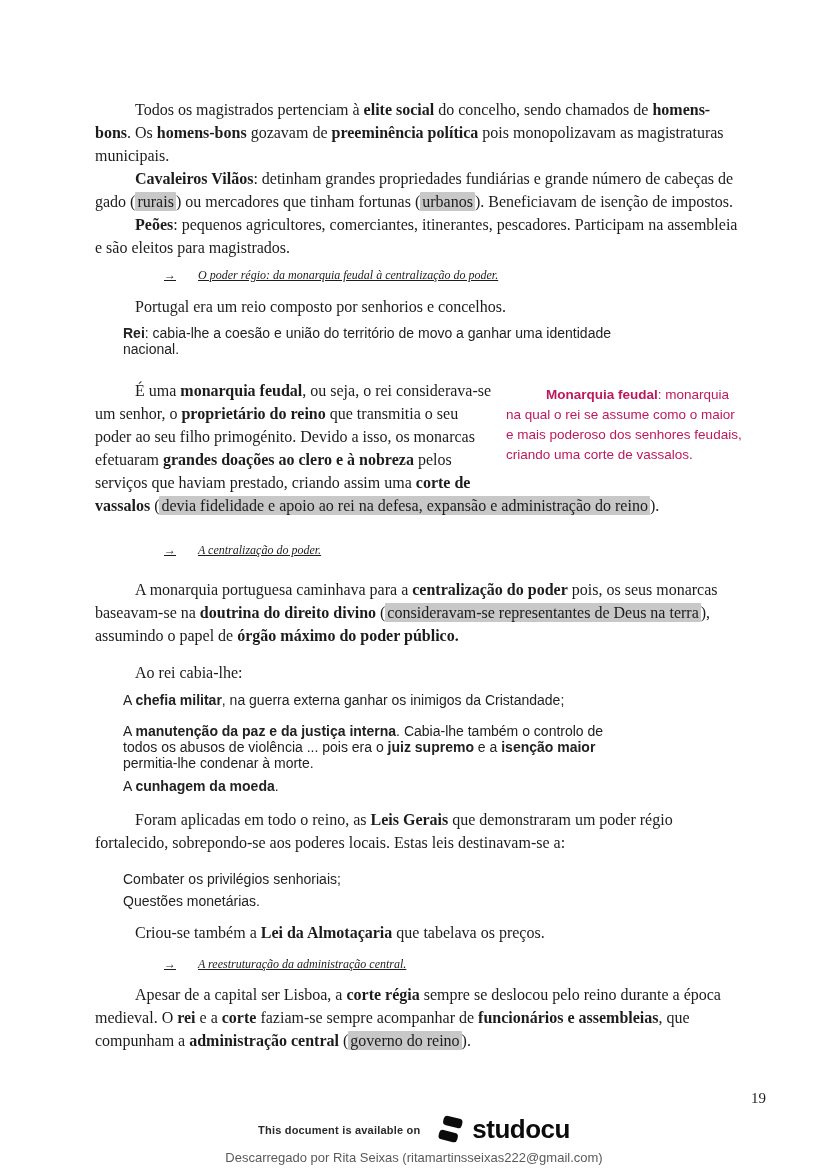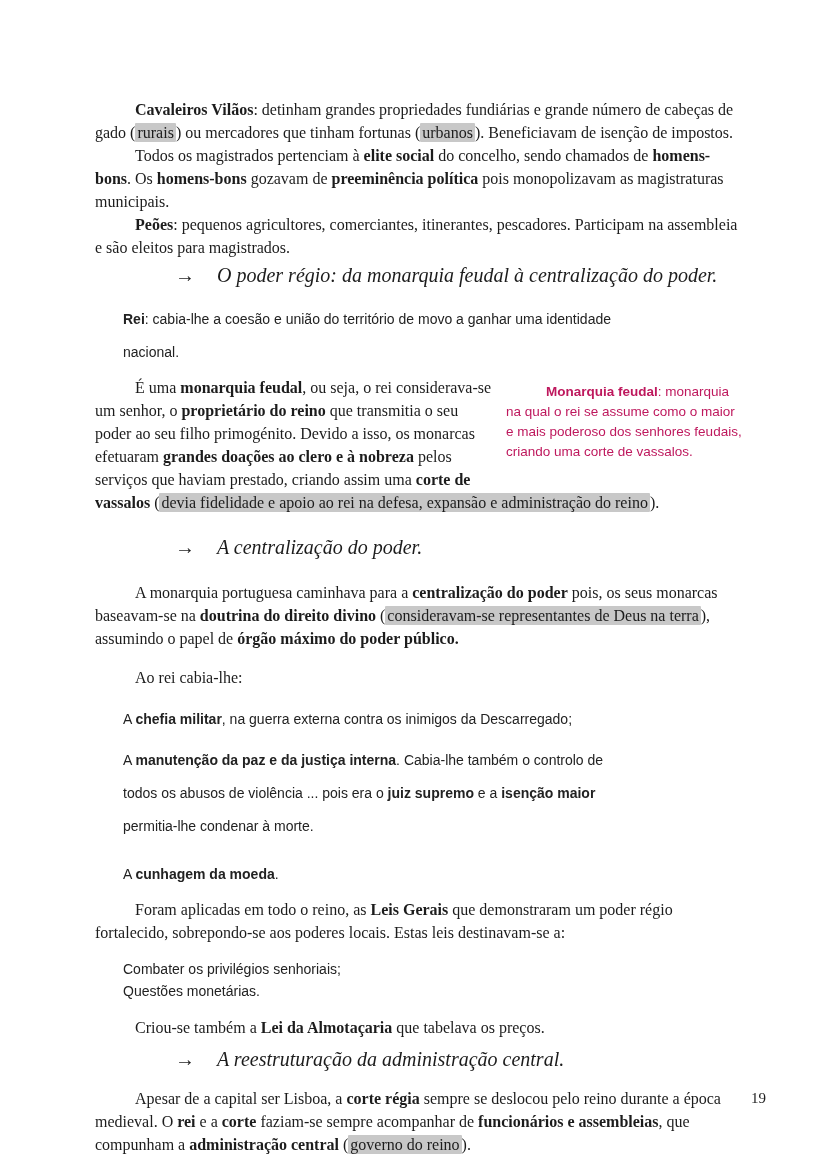--- a/index.html
+++ b/index.html
@@ -20,29 +20,29 @@
   .para{
     font-size:16px;line-height:23px;
     text-indent:40px;
     margin:0;
   }
   .para .b{font-weight:bold;}
   
   .hl{background:#c8c8c8;padding:1px 2px;border-radius:1px;}
   
   .arrow-h{
-    font-size:20px;line-height:23px;
-    padding-left:64px;margin:16px;
+    font-size:12px;line-height:23px;
+    padding-left:64px;margin:5px;text-decoration:underline;
   }
   .arrow-glyph{font-style:normal;margin-right:22px;}
   .arrow-text{font-style:italic;}
   
   .sans-note{
     font-family:"Liberation Sans", sans-serif;
-    font-size:14px;line-height:33px;
+    font-size:14px;line-height:16px;
     margin:0 0 0 28px;
     max-width:515px;
     color:#222;
   }
   .sans-note .b{font-weight:bold;}
   .sans-list{
     font-family:"Liberation Sans", sans-serif;
     font-size:14px;line-height:22px;
     margin:0 0 0 28px;color:#222;
   }
@@ -108,38 +108,56 @@
     margin-top:5px;
     font-size:13px;color:#5a5a5a;
   }
 </style>
 </head>
 <body>
 
 <div id="page">
 
   <div id="doc-content">
+      <div class="para"><span>Todos os magistrados pertenciam à </span><span class="b">elite social</span><span> do concelho, sendo chamados de </span><span class="b">homens-bons</span><span>. Os </span><span class="b">homens-bons</span><span> gozavam de </span><span class="b">preeminência política</span><span> pois monopolizavam as magistraturas municipais.</span></div>
       <div class="para"><span class="b">Cavaleiros Vilãos</span><span>: detinham grandes propriedades fundiárias e grande número de cabeças de gado (</span><span class="hl">rurais</span><span>) ou mercadores que tinham fortunas (</span><span class="hl">urbanos</span><span>). Beneficiavam de isenção de impostos.</span></div>
-      <div class="para"><span>Todos os magistrados pertenciam à </span><span class="b">elite social</span><span> do concelho, sendo chamados de </span><span class="b">homens-bons</span><span>. Os </span><span class="b">homens-bons</span><span> gozavam de </span><span class="b">preeminência política</span><span> pois monopolizavam as magistraturas municipais.</span></div>
       <div class="para"><span class="b">Peões</span><span>: pequenos agricultores, comerciantes, itinerantes, pescadores. Participam na assembleia e são eleitos para magistrados.</span></div>
       <div class="arrow-h"><span class="arrow-glyph">→</span><span class="arrow-text">O poder régio: da monarquia feudal à centralização do poder.</span></div>
+      <div class="para"><span>Portugal era um reio composto por senhorios e concelhos.</span></div>
       <div class="sans-note"><span class="b">Rei</span><span>: cabia-lhe a coesão e união do território de movo a ganhar uma identidade nacional.</span></div>
       <div class="para"><div class="aside"><span class="b">Monarquia feudal</span><span>: monarquia na qual o rei se assume como o maior e mais poderoso dos senhores feudais, criando uma corte de vassalos.</span></div><span>É uma </span><span class="b">monarquia feudal</span><span>, ou seja, o rei considerava-se um senhor, o </span><span class="b">proprietário do reino</span><span> que transmitia o seu poder ao seu filho primogénito. Devido a isso, os monarcas efetuaram </span><span class="b">grandes doações ao clero e à nobreza</span><span> pelos serviços que haviam prestado, criando assim uma </span><span class="b">corte de vassalos</span><span> (</span><span class="hl">devia fidelidade e apoio ao rei na defesa, expansão e administração do reino</span><span>).</span></div>
       <div class="arrow-h"><span class="arrow-glyph">→</span><span class="arrow-text">A centralização do poder.</span></div>
       <div class="para"><span>A monarquia portuguesa caminhava para a </span><span class="b">centralização do poder</span><span> pois, os seus monarcas baseavam-se na </span><span class="b">doutrina do direito divino</span><span> (</span><span class="hl">consideravam-se representantes de Deus na terra</span><span>), assumindo o papel de </span><span class="b">órgão máximo do poder público.</span></div>
       <div class="para"><span>Ao rei cabia-lhe:</span></div>
-      <div class="sans-note"><span>A </span><span class="b">chefia militar</span><span>, na guerra externa contra os inimigos da Descarregado;</span></div>
+      <div class="sans-note"><span>A </span><span class="b">chefia militar</span><span>, na guerra externa ganhar os inimigos da Cristandade;</span></div>
       <div class="sans-note"><span>A </span><span class="b">manutenção da paz e da justiça interna</span><span>. Cabia-lhe também o controlo de todos os abusos de violência ... pois era o </span><span class="b">juiz supremo</span><span> e a </span><span class="b">isenção maior</span><span> permitia-lhe condenar à morte.</span></div>
       <div class="sans-note"><span>A </span><span class="b">cunhagem da moeda</span><span>.</span></div>
       <div class="para"><span>Foram aplicadas em todo o reino, as </span><span class="b">Leis Gerais</span><span> que demonstraram um poder régio fortalecido, sobrepondo-se aos poderes locais. Estas leis destinavam-se a:</span></div>
       <div class="sans-list">
         <div><span>Combater os privilégios senhoriais;</span></div>
         <div><span>Questões monetárias.</span></div>
       </div>
       <div class="para"><span>Criou-se também a </span><span class="b">Lei da Almotaçaria</span><span> que tabelava os preços.</span></div>
       <div class="arrow-h"><span class="arrow-glyph">→</span><span class="arrow-text">A reestruturação da administração central.</span></div>
       <div class="para"><span>Apesar de a capital ser Lisboa, a </span><span class="b">corte régia</span><span> sempre se deslocou pelo reino durante a época medieval. O </span><span class="b">rei</span><span> e a </span><span class="b">corte</span><span> faziam-se sempre acompanhar de </span><span class="b">funcionários e assembleias</span><span>, que compunham a </span><span class="b">administração central</span><span> (</span><span class="hl">governo do reino</span><span>).</span></div>
     </div>
 
   <div class="page-number">19</div>
 
+  <div class="footer">
+    <div class="footer-row">
+      <span class="available-text">This document is available on</span>
+      <a class="brand" href="#">
+        <span style="display:inline-flex;">
+          <svg width="31" height="31" viewBox="0 0 34 34" aria-hidden="true">
+            <g fill="#0b0b0b">
+              <rect x="9" y="3.5" width="21" height="10.5" rx="4" transform="rotate(14 19.5 8.75)"></rect>
+              <rect x="4" y="19" width="21" height="10.5" rx="4" transform="rotate(14 14.5 24.25)"></rect>
+            </g>
+          </svg>
+        </span>
+        <span class="brand-word">studocu</span>
+      </a>
+    </div>
+    <div class="downloaded-text">Descarregado por Rita Seixas (ritamartinsseixas222@gmail.com)</div>
+  </div>
 
 </div>
 
 </body></html>

